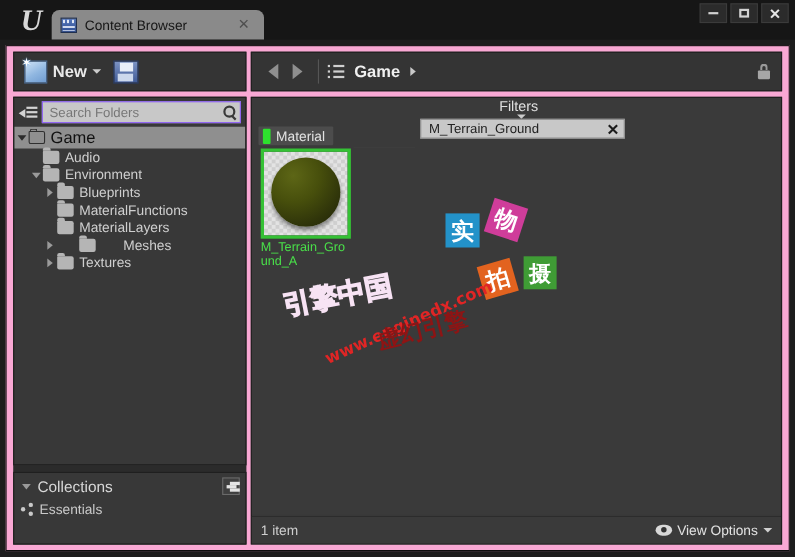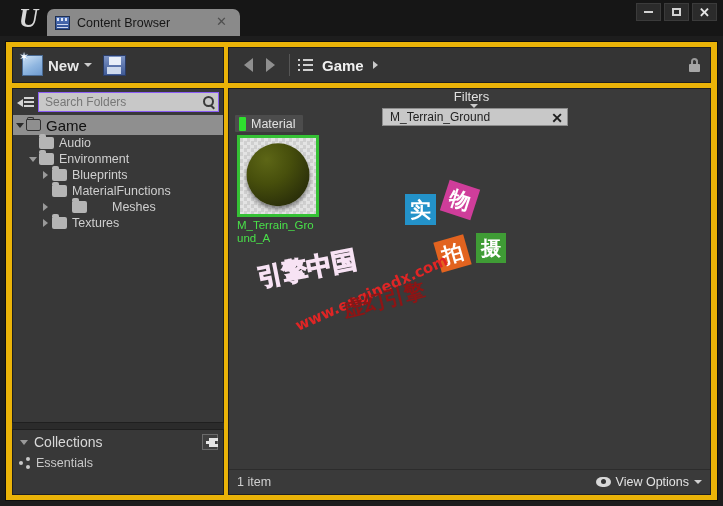--- a/index.html
+++ b/index.html
@@ -120,21 +120,21 @@
     color: #e6e6e6;
     font-weight: bold;
     line-height: 1;
   }
 
   
   .frame {
     position: absolute;
     left: 5px; top: 41px;
     width: 713px; height: 460px;
-    background: #eab308;
+    background: #f9a8d4;
     border: 1px solid #0e0e0e;
     box-sizing: border-box;
   }
 
   
   .toolbar {
     position: absolute;
     left: 6px; top: 5px;
     width: 212px; height: 36px;
     background: #343434;
@@ -838,20 +838,25 @@
                 <i></i>
               </span>
               <span class="folder"></span>
               <span>Blueprints</span>
             </div>
             <div class="tree-row" style="padding-left: 26px;">
               <span class="tw none"></span>
               <span class="folder"></span>
               <span>MaterialFunctions</span>
             </div>
+            <div class="tree-row" style="padding-left: 26px;">
+              <span class="tw none"></span>
+              <span class="folder"></span>
+              <span>MaterialLayers</span>
+            </div>
             <div class="tree-row" style="padding-left: 26px; gap: 20px;">
               <span class="tw closed">
                 <i></i>
               </span>
               <span class="folder"></span>
               <span>Meshes</span>
             </div>
             <div class="tree-row" style="padding-left: 26px;">
               <span class="tw closed">
                 <i></i>

